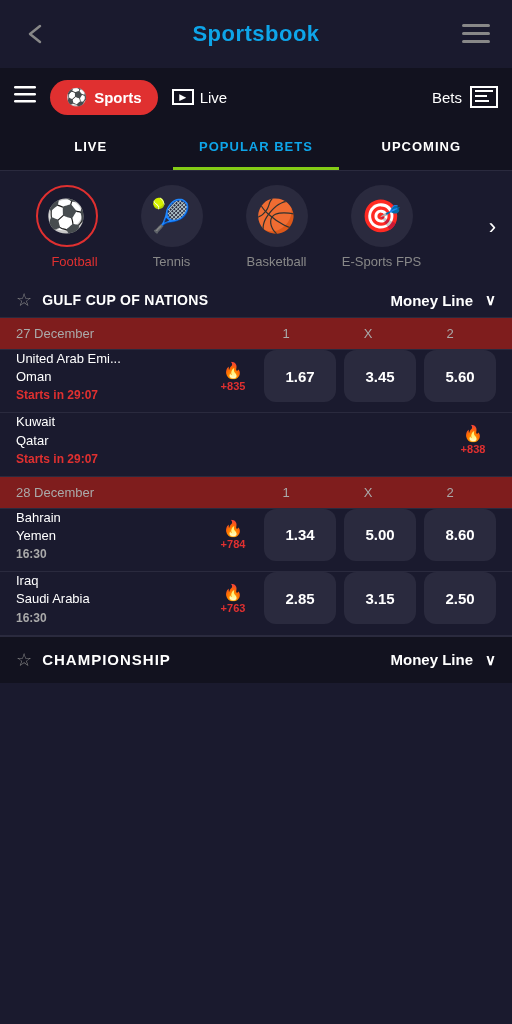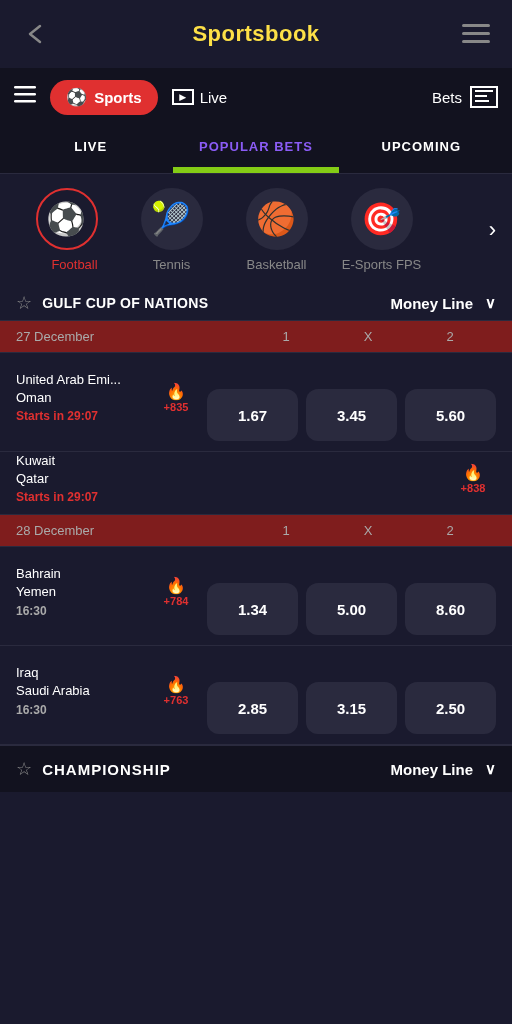--- a/index.html
+++ b/index.html
@@ -18,21 +18,21 @@
       display: flex;
       align-items: center;
       justify-content: space-between;
       background: #1a1a2e;
       padding: 12px 18px;
       height: 68px;
     }
     .header-title {
       font-size: 22px;
       font-weight: bold;
-      color: #fde047;
+      color: #0ea5e9;
       letter-spacing: 0.5px;
     }
     .header-icon {
       width: 36px;
       height: 36px;
       display: flex;
       align-items: center;
       justify-content: center;
       cursor: pointer;
       color: #aaa;
@@ -115,22 +115,22 @@
       text-align: center;
       padding: 13px 0;
       font-size: 13px;
       font-weight: 700;
       letter-spacing: 1px;
       color: #888;
       cursor: pointer;
       border-bottom: 3px solid transparent;
     }
     .tab.active {
-      color: #8b5cf6;
-      border-bottom: 6px solid #84cc16;
+      color: #0ea5e9;
+      border-bottom: 3px solid #84cc16;
     }
     .tab.inactive-white {
       color: #ffffff;
       border-bottom: 3px solid transparent;
     }
 
     
     .sports-row {
       display: flex;
       align-items: center;
@@ -276,32 +276,31 @@
     .hot-badge .plus-num {
       font-size: 11px;
       color: #e03030;
       font-weight: 700;
     }
     .odds-group {
       display: flex;
       gap: 8px;
     }
     .odds-btn {
-      width: 91px;
+      width: 72px;
       height: 52px;
       background: #2a2a3e;
       border-radius: 12px;
       display: flex;
       align-items: center;
       justify-content: center;
       font-size: 15px;
       font-weight: 700;
       color: #ffffff;
       cursor: pointer;
-      margin-top: 36px;
     }
 
     
     .bottom-section-header {
       display: flex;
       align-items: center;
       justify-content: space-between;
       background: #12121f;
       padding: 12px 16px;
       border-top: 2px solid #2a2a3e;

